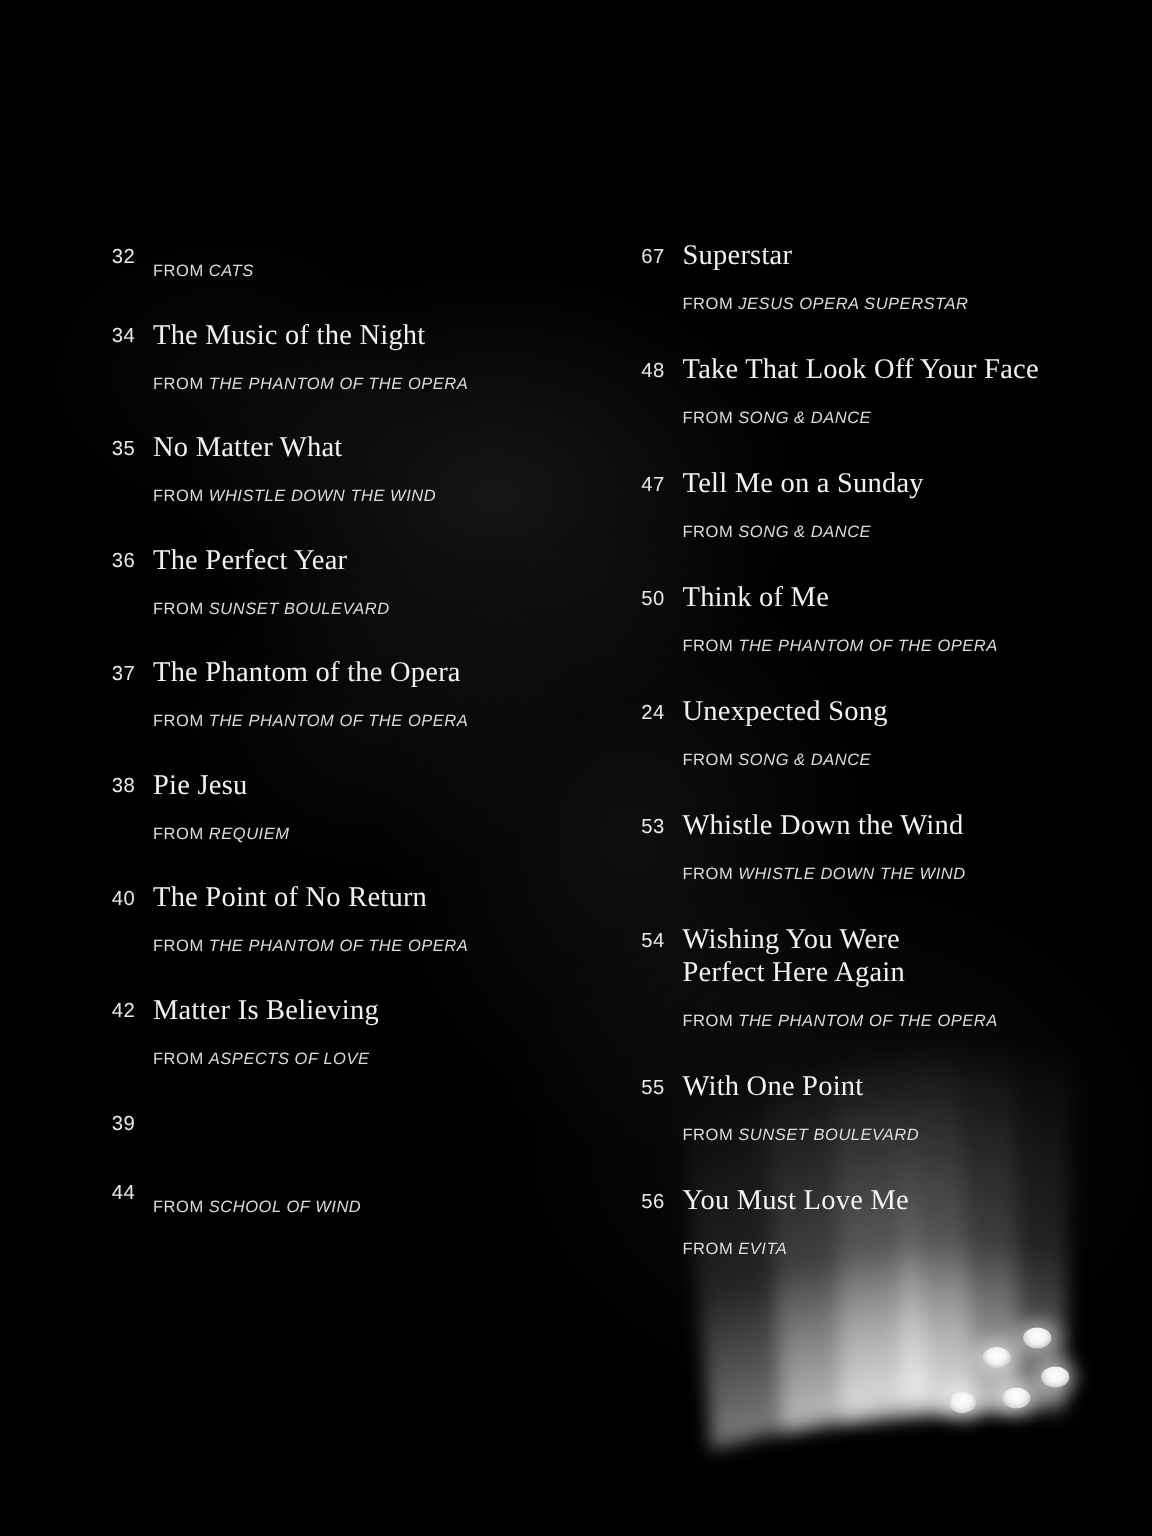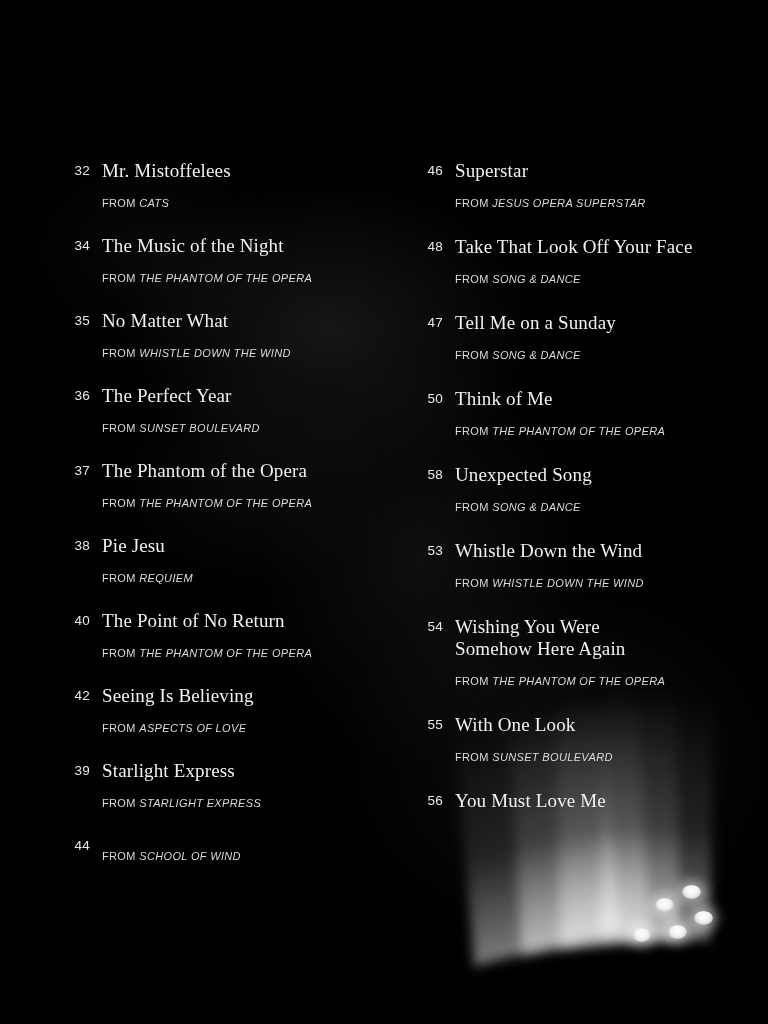--- a/index.html
+++ b/index.html
@@ -133,21 +133,20 @@
   <div class="lamp lamp-c"></div>
   <div class="lamp lamp-d"></div>
   <div class="lamp lamp-e"></div>
 
   <div class="content">
     <div class="columns">
       <div class="column col-left" id="col-left">
           <div class="entry">
             <div class="num">32</div>
             <div class="body">
-              <div class="title">Mr. Mistoffelees</div>
               <div class="source"><span class="from">FROM</span> <span class="show">CATS</span></div>
             </div>
           </div>
           <div class="entry">
             <div class="num">34</div>
             <div class="body">
               <div class="title">The Music of the Night</div>
               <div class="source"><span class="from">FROM</span> <span class="show">THE PHANTOM OF THE OPERA</span></div>
             </div>
           </div>
@@ -182,41 +181,37 @@
           <div class="entry">
             <div class="num">40</div>
             <div class="body">
               <div class="title">The Point of No Return</div>
               <div class="source"><span class="from">FROM</span> <span class="show">THE PHANTOM OF THE OPERA</span></div>
             </div>
           </div>
           <div class="entry">
             <div class="num">42</div>
             <div class="body">
-              <div class="title">Seeing Is Believing</div>
+              <div class="title">Matter Is Believing</div>
               <div class="source"><span class="from">FROM</span> <span class="show">ASPECTS OF LOVE</span></div>
             </div>
           </div>
           <div class="entry">
             <div class="num">39</div>
-            <div class="body">
-              <div class="title">Starlight Express</div>
-              <div class="source"><span class="from">FROM</span> <span class="show">STARLIGHT EXPRESS</span></div>
-            </div>
           </div>
           <div class="entry">
             <div class="num">44</div>
             <div class="body">
               <div class="source"><span class="from">FROM</span> <span class="show">SCHOOL OF WIND</span></div>
             </div>
           </div>
         </div>
       <div class="column col-right" id="col-right">
           <div class="entry">
-            <div class="num">46</div>
+            <div class="num">67</div>
             <div class="body">
               <div class="title">Superstar</div>
               <div class="source"><span class="from">FROM</span> <span class="show">JESUS OPERA SUPERSTAR</span></div>
             </div>
           </div>
           <div class="entry">
             <div class="num">48</div>
             <div class="body">
               <div class="title">Take That Look Off Your Face</div>
               <div class="source"><span class="from">FROM</span> <span class="show">SONG &amp; DANCE</span></div>
@@ -230,51 +225,52 @@
             </div>
           </div>
           <div class="entry">
             <div class="num">50</div>
             <div class="body">
               <div class="title">Think of Me</div>
               <div class="source"><span class="from">FROM</span> <span class="show">THE PHANTOM OF THE OPERA</span></div>
             </div>
           </div>
           <div class="entry">
-            <div class="num">58</div>
+            <div class="num">24</div>
             <div class="body">
               <div class="title">Unexpected Song</div>
               <div class="source"><span class="from">FROM</span> <span class="show">SONG &amp; DANCE</span></div>
             </div>
           </div>
           <div class="entry">
             <div class="num">53</div>
             <div class="body">
               <div class="title">Whistle Down the Wind</div>
               <div class="source"><span class="from">FROM</span> <span class="show">WHISTLE DOWN THE WIND</span></div>
             </div>
           </div>
           <div class="entry">
             <div class="num">54</div>
             <div class="body">
               <div class="title">Wishing You Were
-Somehow Here Again</div>
+Perfect Here Again</div>
               <div class="source"><span class="from">FROM</span> <span class="show">THE PHANTOM OF THE OPERA</span></div>
             </div>
           </div>
           <div class="entry">
             <div class="num">55</div>
             <div class="body">
-              <div class="title">With One Look</div>
+              <div class="title">With One Point</div>
               <div class="source"><span class="from">FROM</span> <span class="show">SUNSET BOULEVARD</span></div>
             </div>
           </div>
           <div class="entry">
             <div class="num">56</div>
             <div class="body">
               <div class="title">You Must Love Me</div>
+              <div class="source"><span class="from">FROM</span> <span class="show">EVITA</span></div>
             </div>
           </div>
         </div>
     </div>
   </div>
 
 </div>
 
 </body></html>

